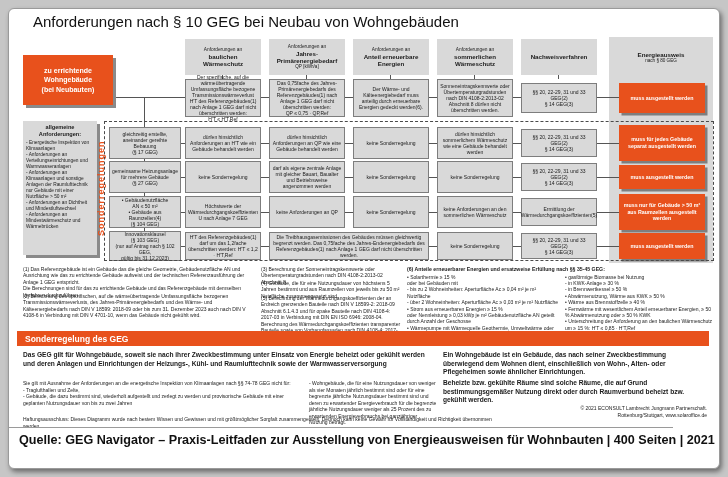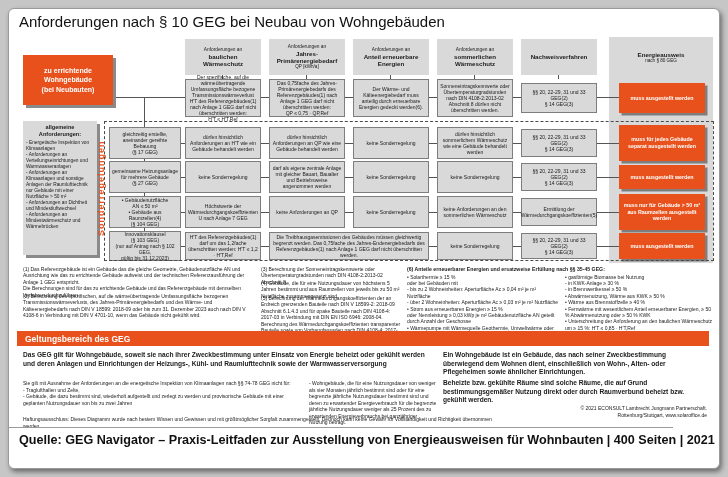--- a/index.html
+++ b/index.html
@@ -7,21 +7,21 @@
     width:728px;height:477px;background:#c6c6c6;
     font-family:"Liberation Sans","DejaVu Sans",sans-serif;
     position:relative;overflow:hidden;color:#1a1a1a;
   }
   .card{
     position:absolute;left:8px;top:8px;width:712px;height:461px;
     background:#ffffff;border:1px solid #9a9a9a;border-radius:6px;
     box-shadow:2px 3px 5px rgba(0,0,0,.45);
     box-sizing:border-box;
   }
-  .title{position:absolute;left:10px;top:4px;font-size:15px;color:#111;white-space:nowrap;}
+  .title{position:absolute;left:24px;top:4px;font-size:15px;color:#111;white-space:nowrap;}
   .pre{white-space:pre-line;}
   
   .box{
     position:absolute;background:#d9d9d9;border:1px solid #7d7d7d;
     display:flex;align-items:center;justify-content:center;text-align:center;
     font-size:5px;line-height:1.22;padding:1px 2px;box-sizing:border-box;z-index:4;
   }
   .hdr{
     position:absolute;background:#d9d9d9;border:none;
     display:flex;flex-direction:column;align-items:center;justify-content:center;
@@ -272,21 +272,21 @@
 - in KWK-Anlage   ≥ 30 %
 - in Brennwertkessel   ≥ 50 %
 • Abwärmenutzung, Wärme aus KWK   ≥ 50 %
 • Wärme aus Brennstoffzelle   ≥ 40 %
 • Fernwärme mit wesentlichem Anteil erneuerbarer Energien, ≥ 50 % Abwärmenutzung oder ≥ 50 % KWK
 • Unterschreitung der Anforderung an den baulichen Wärmeschutz um ≥ 15 %: H'T ≤ 0,85 · H'T,Ref
 nicht anwendbar bei Öl- und Kohleheizungen ab 2026</div>
     </div>
   </div>
 
-  <div class="banner" style="left:8px;top:322px;width:692px;height:15px;">Geltungsbereich des GEG</div>
+  <div class="banner" style="left:8px;top:322px;width:692px;height:15px;">Sonderregelung des GEG</div>
   <div class="lead" style="left:14px;top:342px;width:414px;">Das GEG gilt für Wohngebäude, soweit sie nach ihrer Zweckbestimmung unter Einsatz von Energie beheizt oder gekühlt werden und deren Anlagen und Einrichtungen der Heizungs-, Kühl- und Raumlufttechnik sowie der Warmwasserversorgung</div>
   <div class="small pre" style="left:14px;top:371px;width:278px;">Sie gilt mit Ausnahme der Anforderungen an die energetische Inspektion von Klimaanlagen  nach §§ 74-78 GEG nicht für:
 - Traglufthallen und Zelte,
 - Gebäude, die dazu bestimmt sind, wiederholt aufgestellt und zerlegt zu werden und provisorische Gebäude mit einer geplanten Nutzungsdauer von bis zu zwei Jahren</div>
   <div class="small pre" style="left:300px;top:371px;width:128px;">- Wohngebäude, die für eine Nutzungsdauer von weniger als vier Monaten jährlich bestimmt sind oder für eine begrenzte jährliche Nutzungsdauer bestimmt sind und deren zu erwartender Energieverbrauch für die begrenzte jährliche Nutzungsdauer weniger als 25 Prozent des zu erwartenden Energieverbrauchs bei ganzjähriger Nutzung beträgt.</div>
   <div class="lead" style="left:434px;top:342px;width:264px;">Ein Wohngebäude ist ein Gebäude, das nach seiner Zweckbestimmung überwiegend dem Wohnen dient, einschließlich von Wohn-, Alten- oder Pflegeheimen sowie ähnlicher Einrichtungen.</div>
   <div class="lead" style="left:434px;top:370px;width:264px;">Beheizte bzw. gekühlte Räume sind solche Räume, die auf Grund bestimmungsgemäßer Nutzung direkt oder durch Raumverbund beheizt bzw. gekühlt werden.</div>
   <div class="small" style="left:14px;top:407px;width:470px;">Haftungsausschluss:    Dieses Diagramm wurde nach bestem Wissen und Gewissen und mit größtmöglicher Sorgfalt zusammengestellt. Dennoch kann keine Gewähr für Vollständigkeit und Richtigkeit übernommen werden.</div>
   <div class="copyright pre" style="left:470px;top:396px;width:228px;">© 2021 ECONSULT Lambrecht Jungmann Partnerschaft.
 Rottenburg/Stuttgart, www.solaroffice.de</div>

